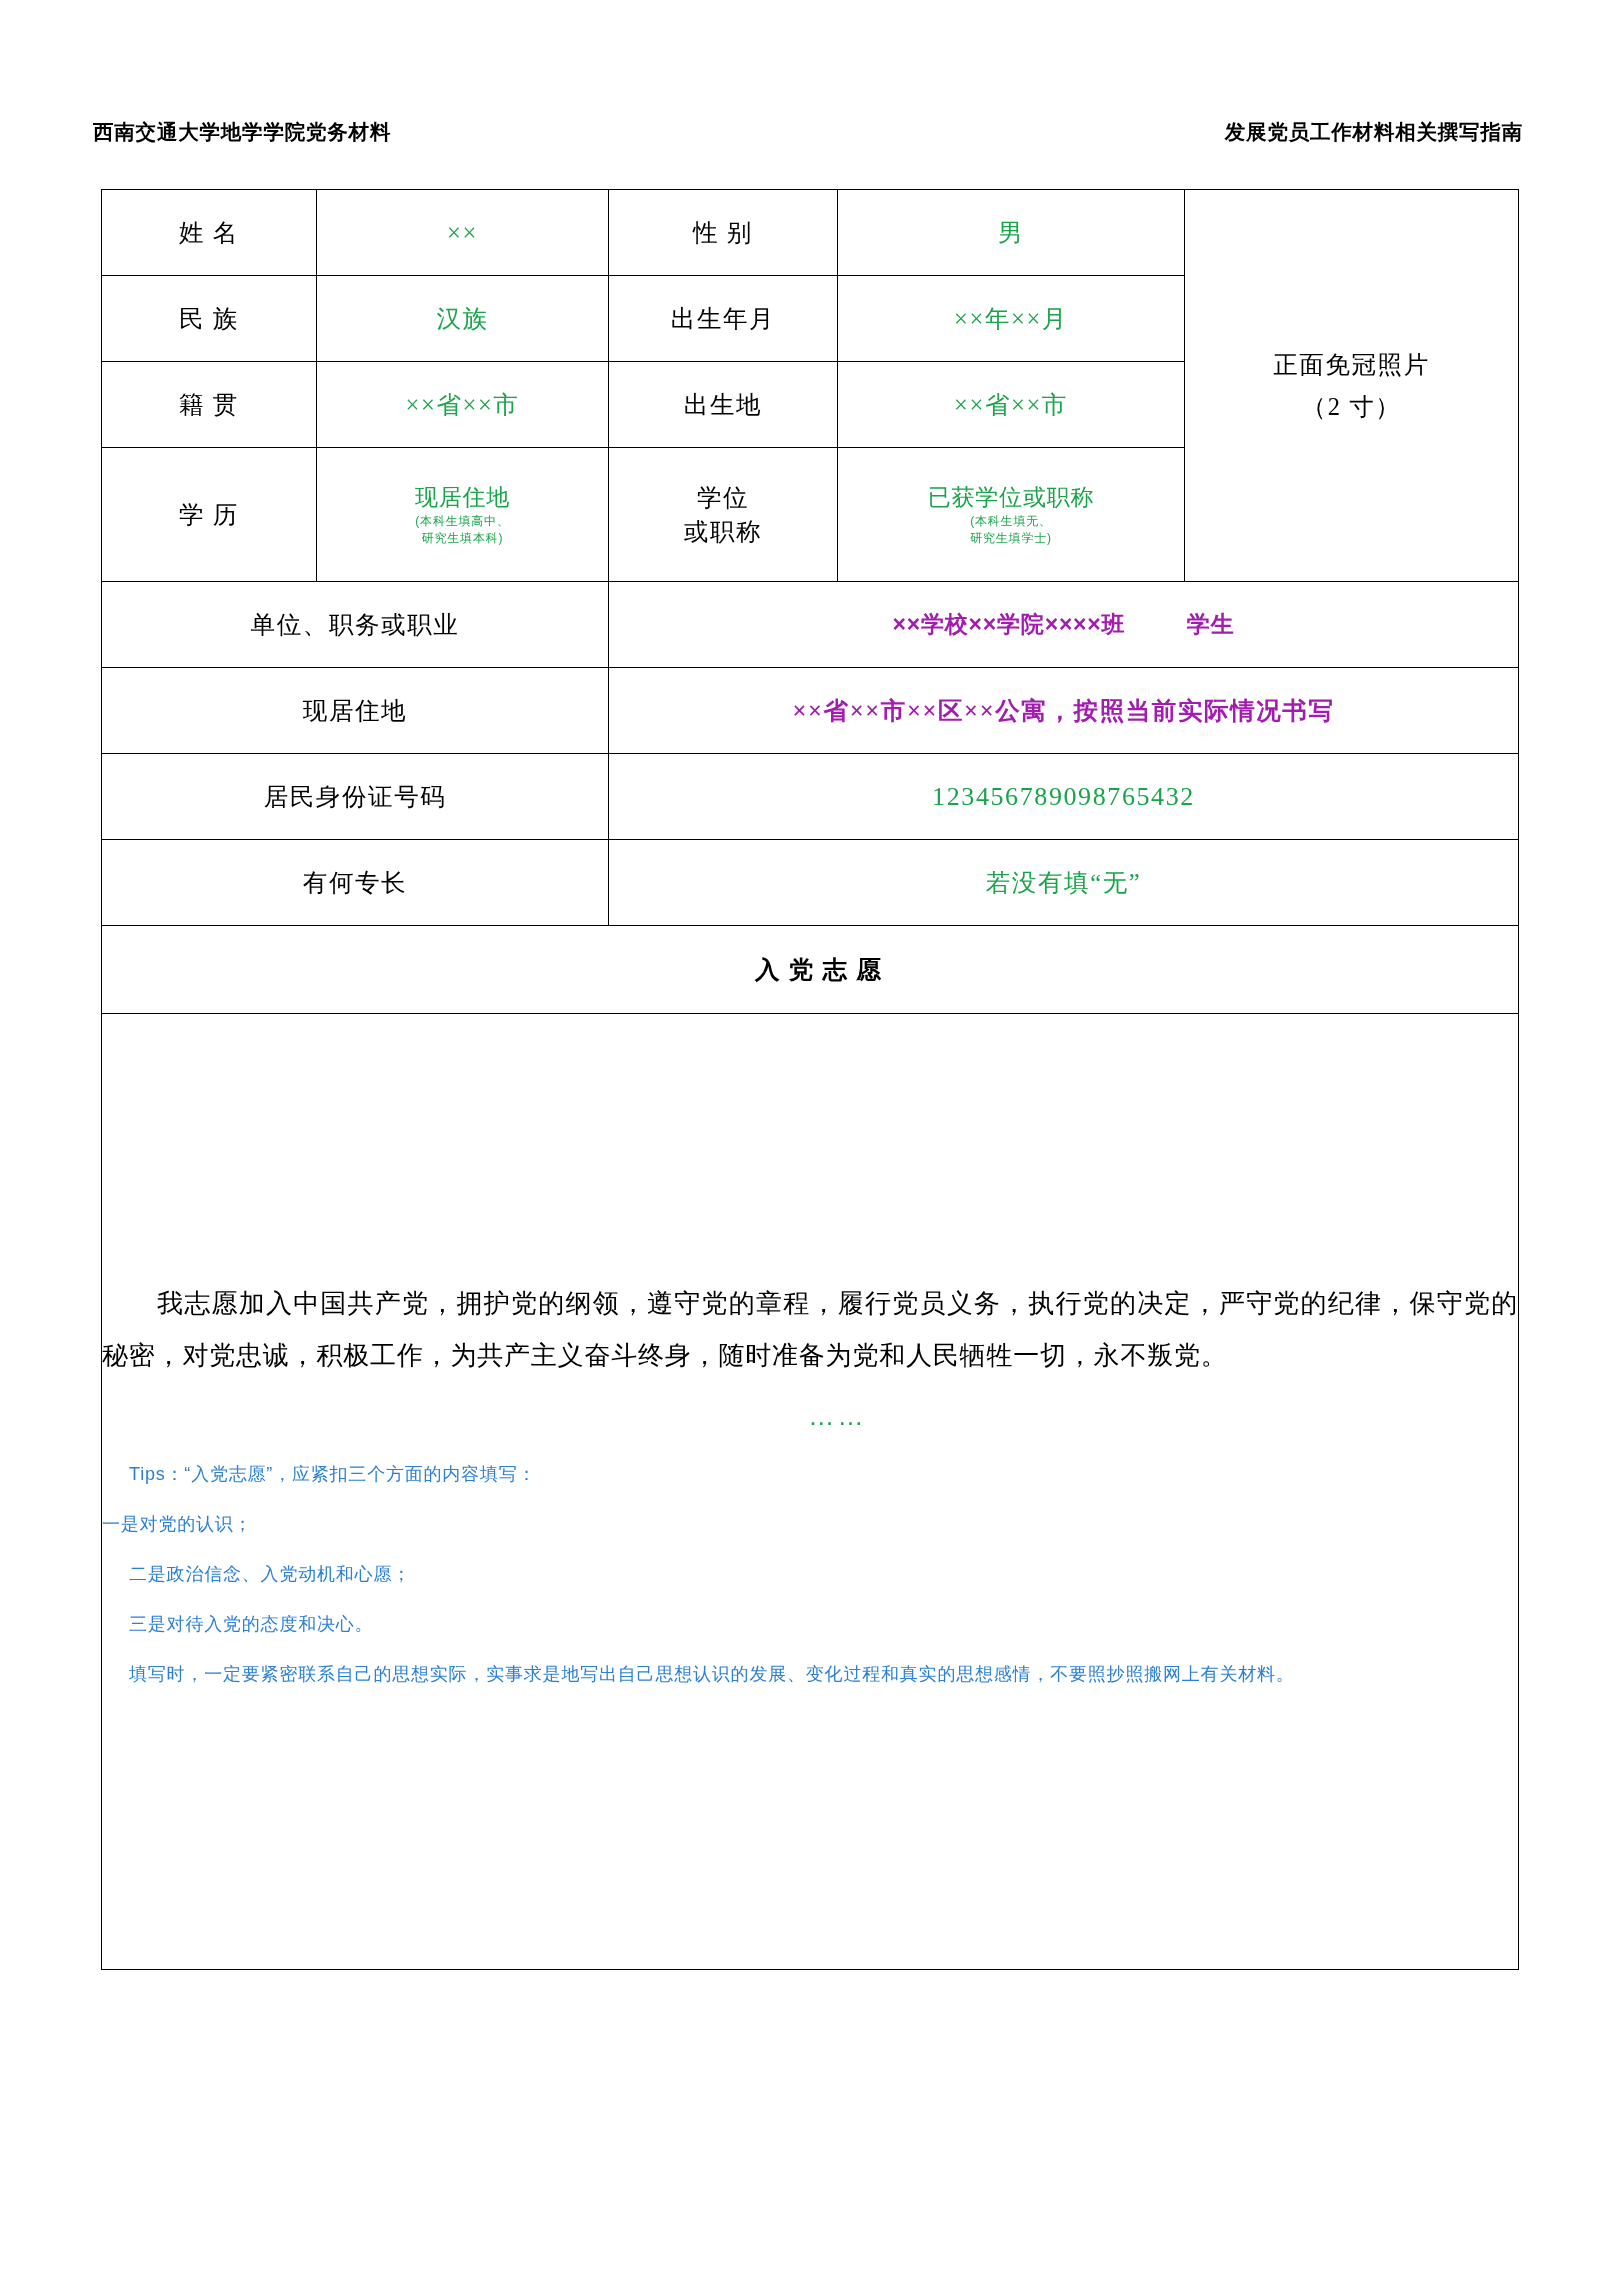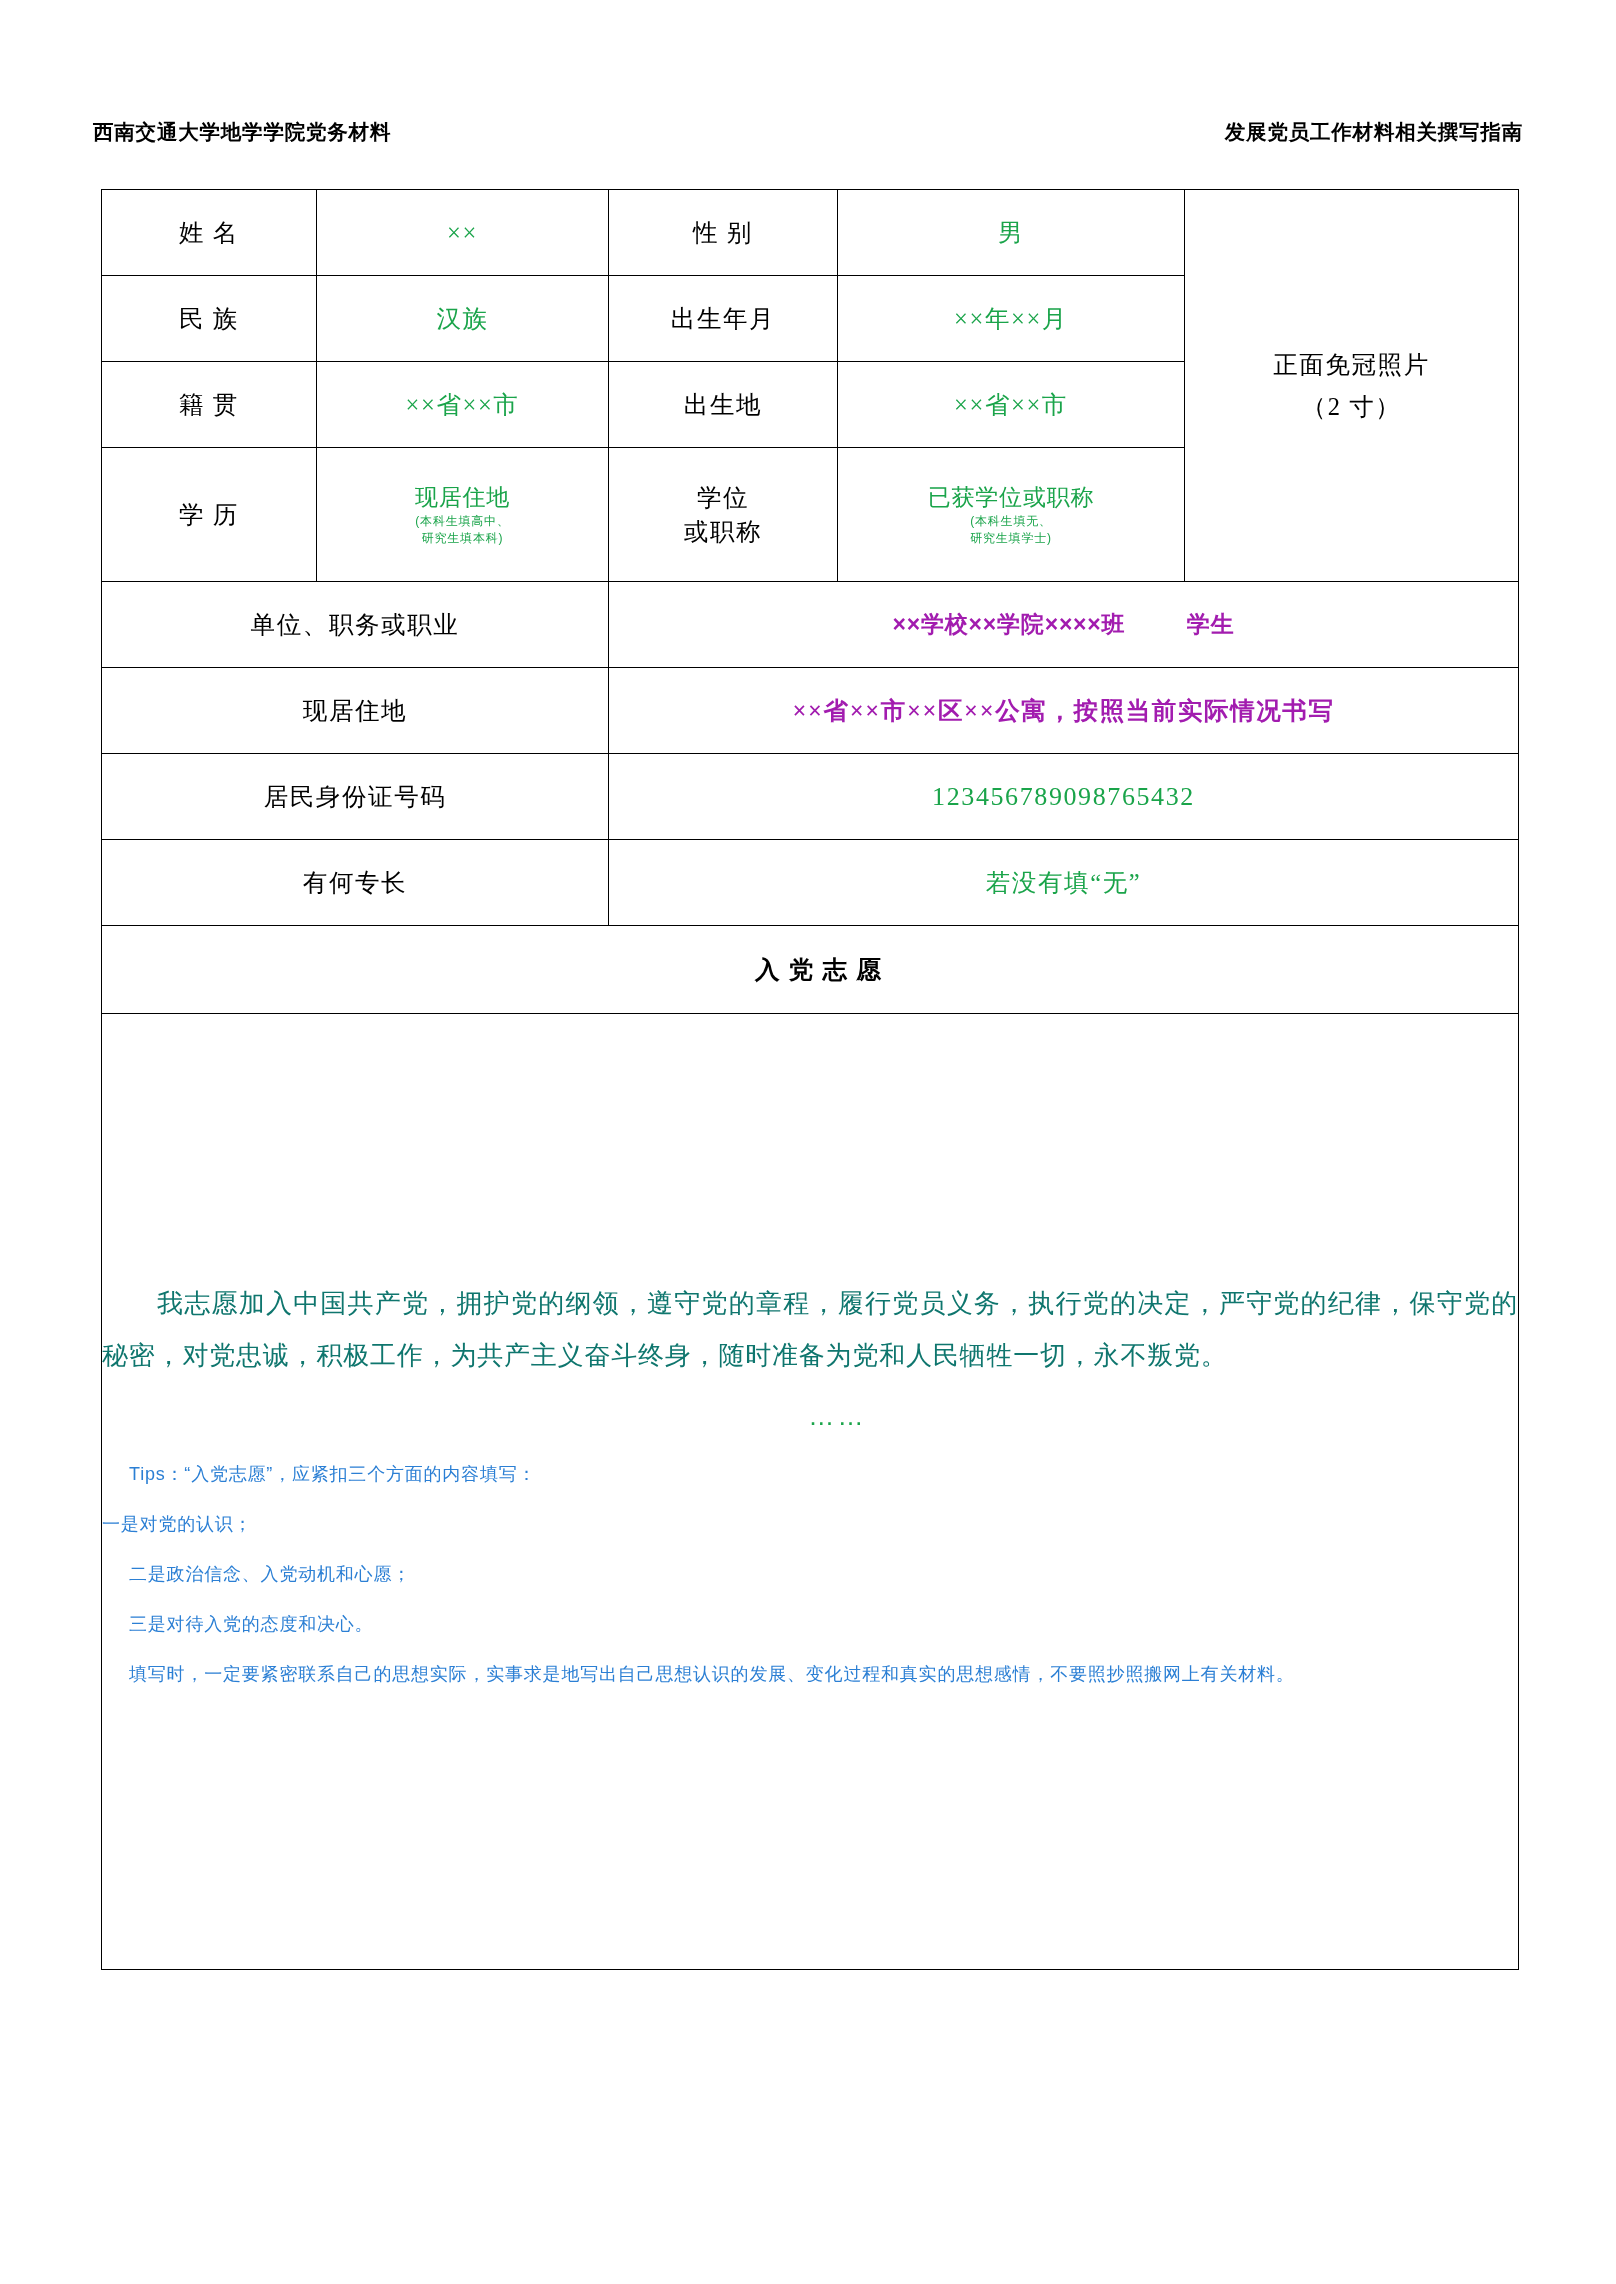--- a/index.html
+++ b/index.html
@@ -108,21 +108,21 @@
   .wish-title-cell { height: 87px; }
 
   
   .body-cell {
     text-align: left;
     padding: 20.5px 27px 32px 27px;
     height: 955px;
     vertical-align: top;
   }
   p.green {
-    color: #0f766e;
+    color: #000000;
     font-family: "Liberation Sans", "DejaVu Sans", sans-serif;
     font-size: 26px;
     line-height: 2.0;
     margin: 0 0 4.7px 0;
     letter-spacing: 0.8px;
     text-align: justify;
   }
   p.green.indent { text-indent: 55px; }
   p.dots {
     color: #1aa44a;

